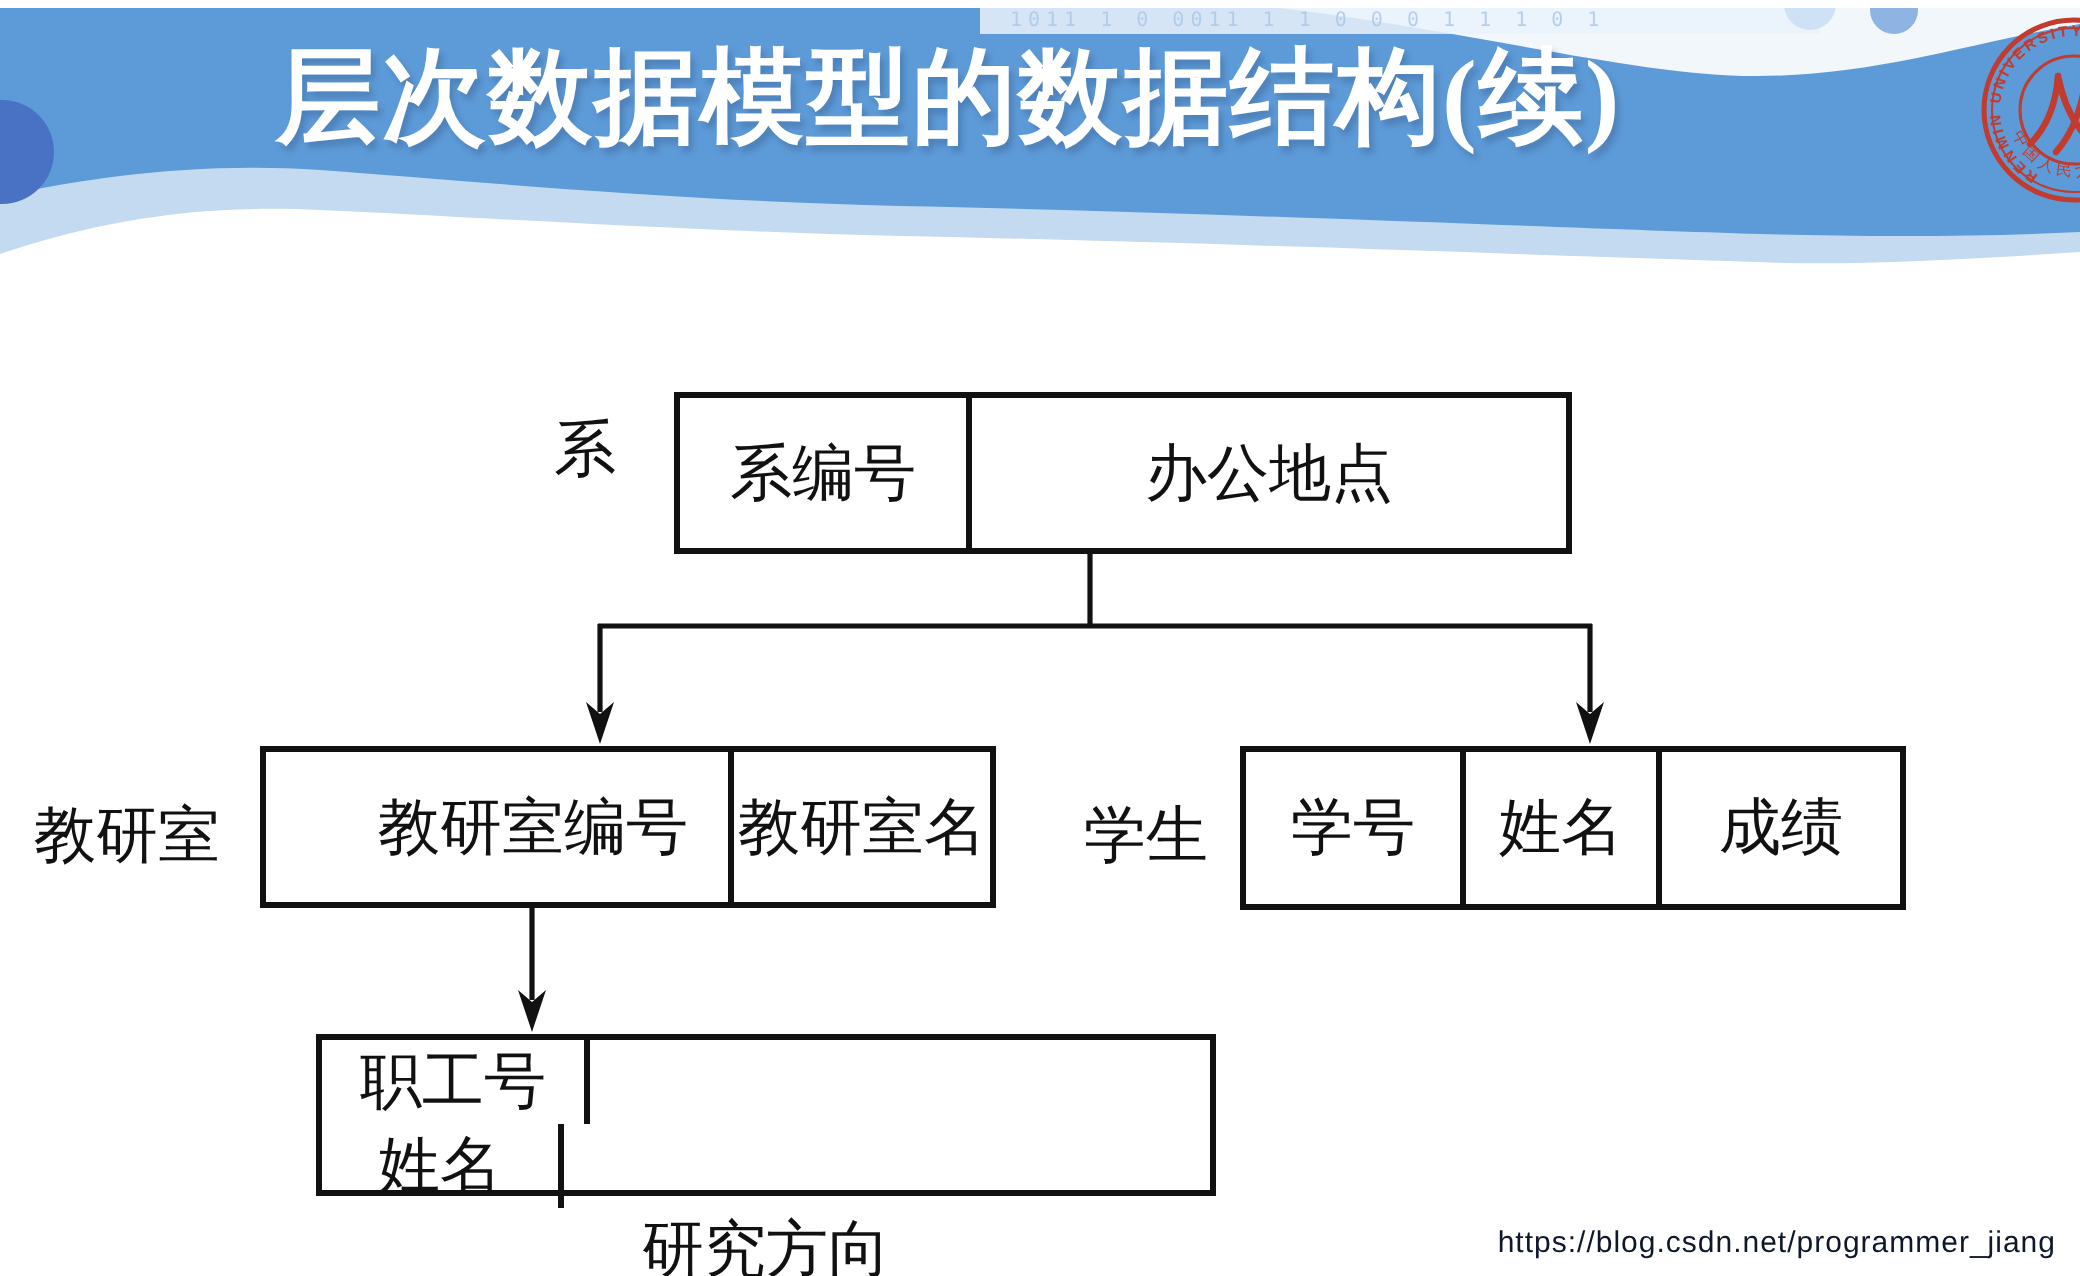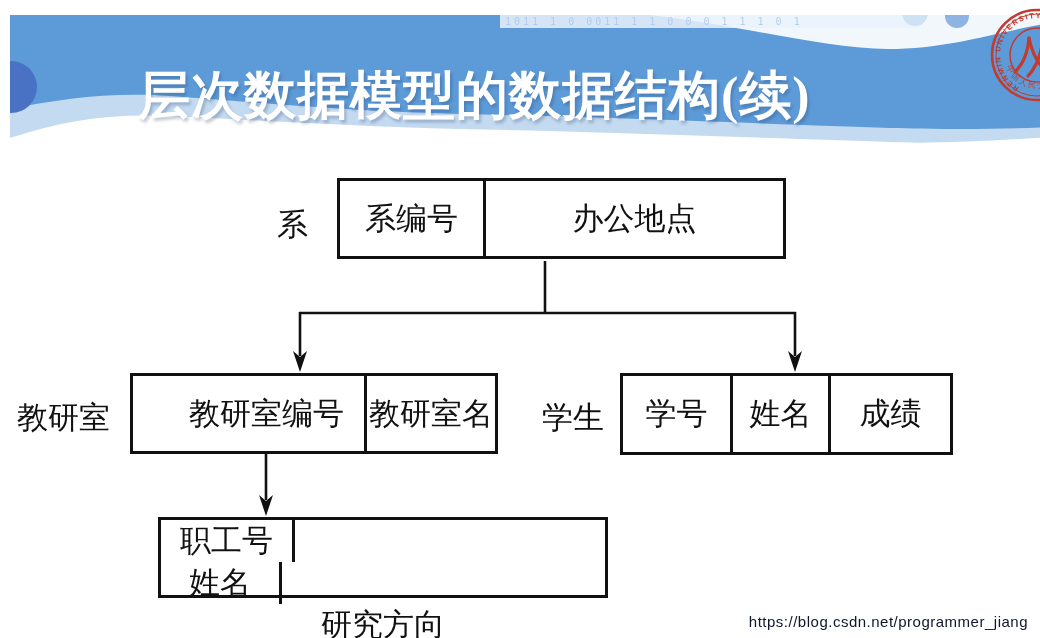--- a/index.html
+++ b/index.html
@@ -2,28 +2,27 @@
 <html><head>
 <meta charset="utf-8">
 <style>
   html,body{margin:0;padding:0;}
   body{
     width:1040px;height:638px;position:relative;overflow:hidden;
     background:#ffffff;
     font-family:"Liberation Serif","DejaVu Serif",serif;
   }
   
-  .header{position:absolute;left:0;top:15px;width:1020px;height:160px;padding-left:10px;}
+  .header{position:absolute;left:0;top:4px;width:1020px;height:160px;}
   .header svg{display:block;}
   .slide-title{
     position:absolute;left:138px;top:10px;width:760px;
     font-size:52px;font-weight:bold;color:#ffffff;letter-spacing:1px;
     text-shadow:2px 3px 3px rgba(30,50,90,.25);
     white-space:nowrap;
-    margin-top:36px;
   }
   .binary-deco{
     position:absolute;left:505px;top:0px;width:430px;height:14px;
     font-family:"DejaVu Sans Mono","Liberation Mono",monospace;
     font-size:10px;line-height:13px;color:#aac6e8;opacity:.8;
     letter-spacing:3px;overflow:hidden;white-space:nowrap;
   }
   
   .logo{position:absolute;right:-55px;top:8px;width:110px;height:96px;}
   
@@ -118,21 +117,21 @@
       <line x1="266" y1="452" x2="266" y2="500"></line>
     </g>
     <g fill="#111">
       <path d="M300,372 L293,351 L300,357 L307,351 Z"></path>
       <path d="M795,372 L788,351 L795,357 L802,351 Z"></path>
       <path d="M266,516 L259,495 L266,501 L273,495 Z"></path>
     </g>
   </svg>
 
   <span class="rec-label" style="left:277px;top:204px;">系</span>
-  <div class="rec-box" style="left:337px;top:178px;width:449px;height:81px;">
+  <div class="rec-box" style="left:337px;top:196px;width:449px;height:81px;">
     <div class="rec-cell" style="width:146px;">系编号</div>
     <div class="rec-cell" style="flex:1;">办公地点</div>
   </div>
 
   <span class="rec-label" style="left:17px;top:397px;">教研室</span>
   <div class="rec-box" style="left:130px;top:373px;width:368px;height:81px;">
     <div class="rec-cell" style="width:198px;margin-left:36px;">教研室编号</div>
     <div class="rec-cell" style="flex:1;">教研室名</div>
   </div>
 

